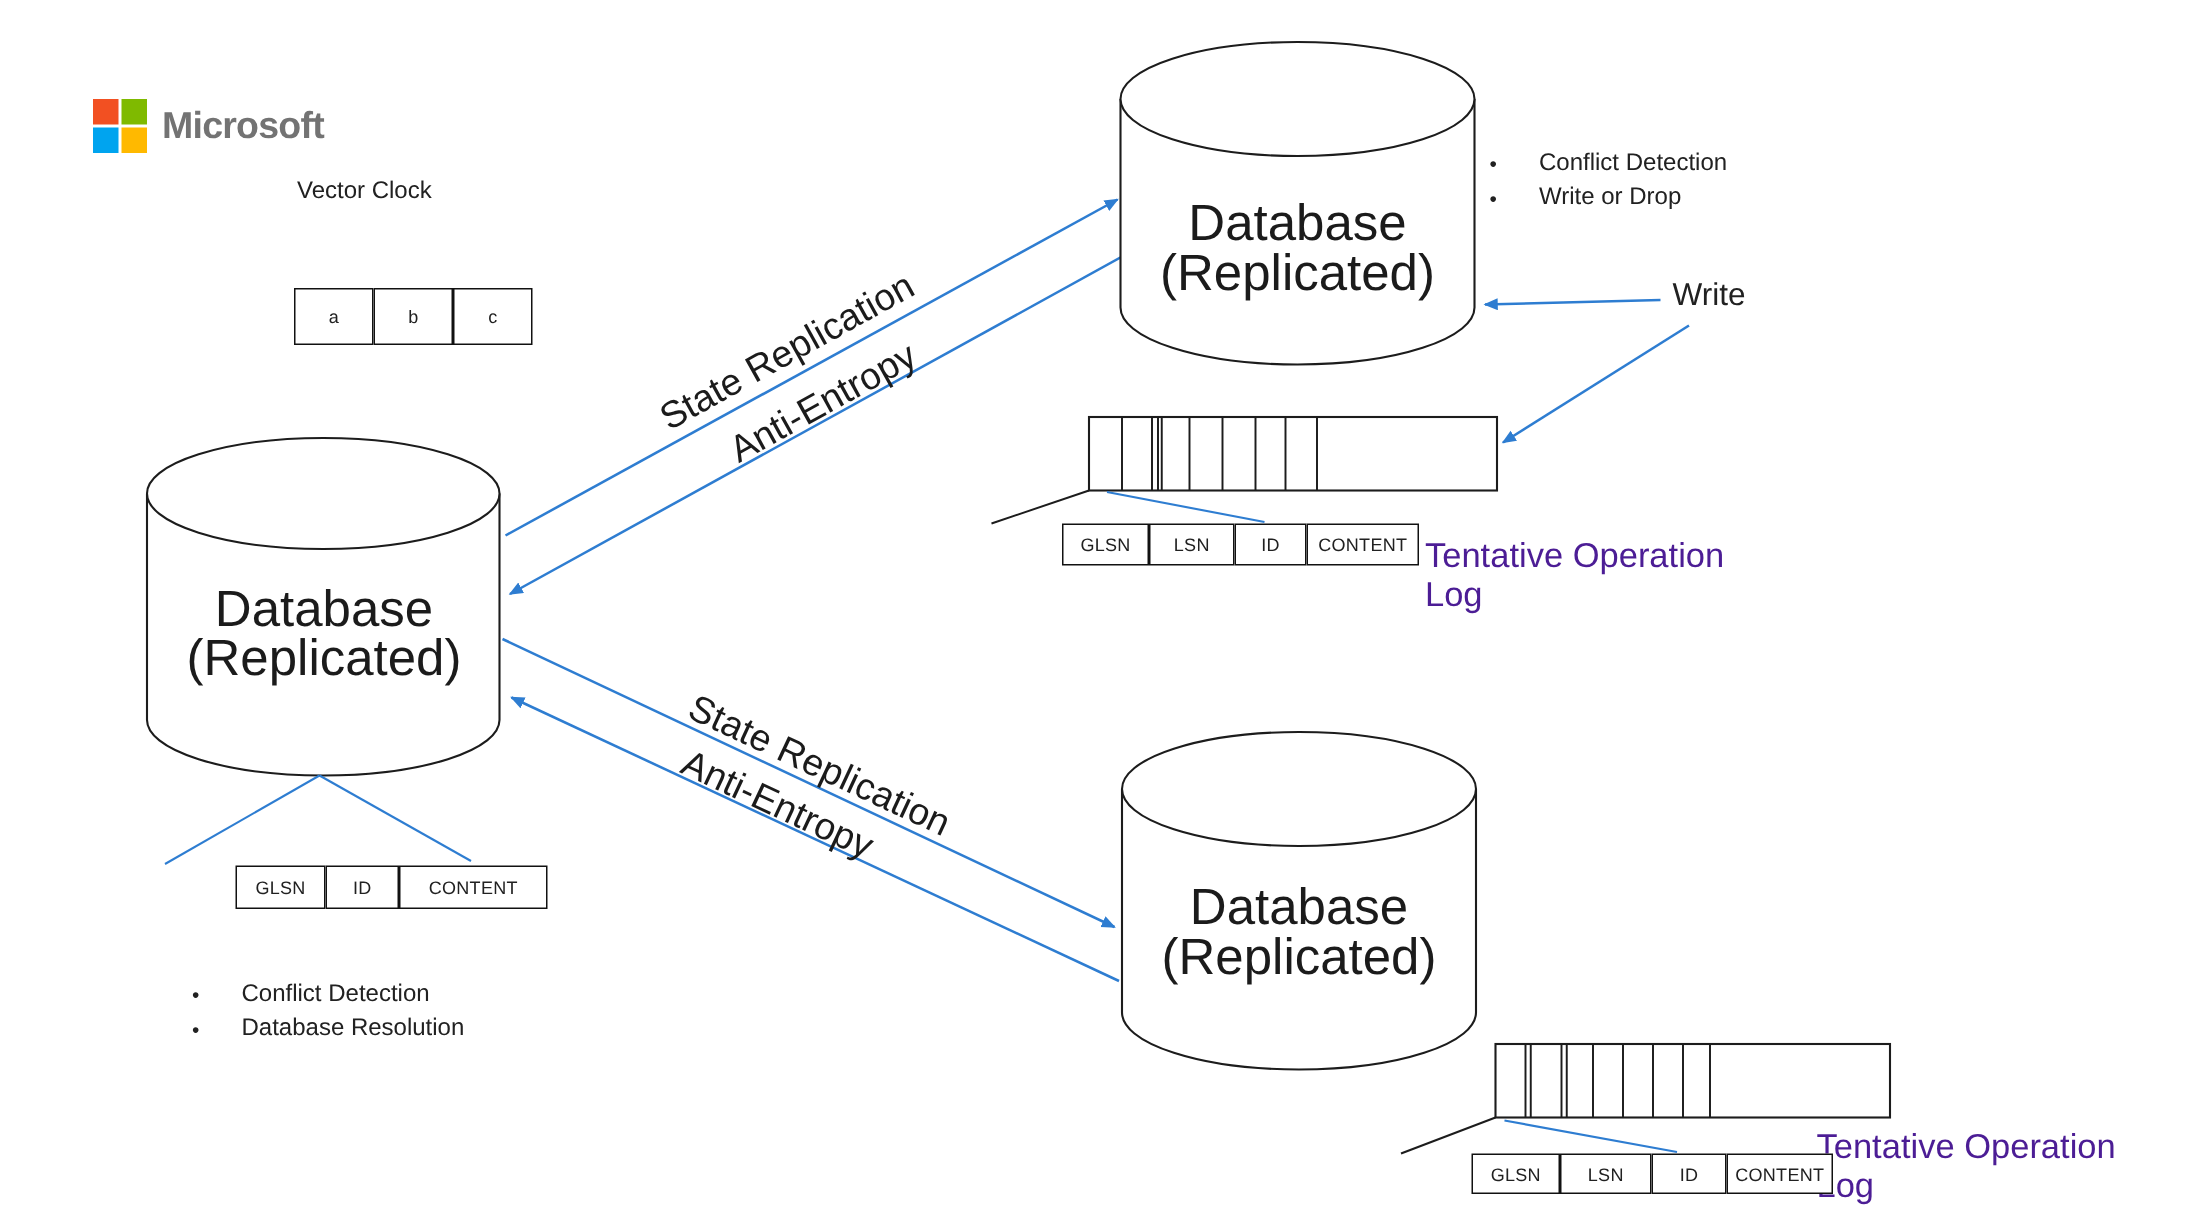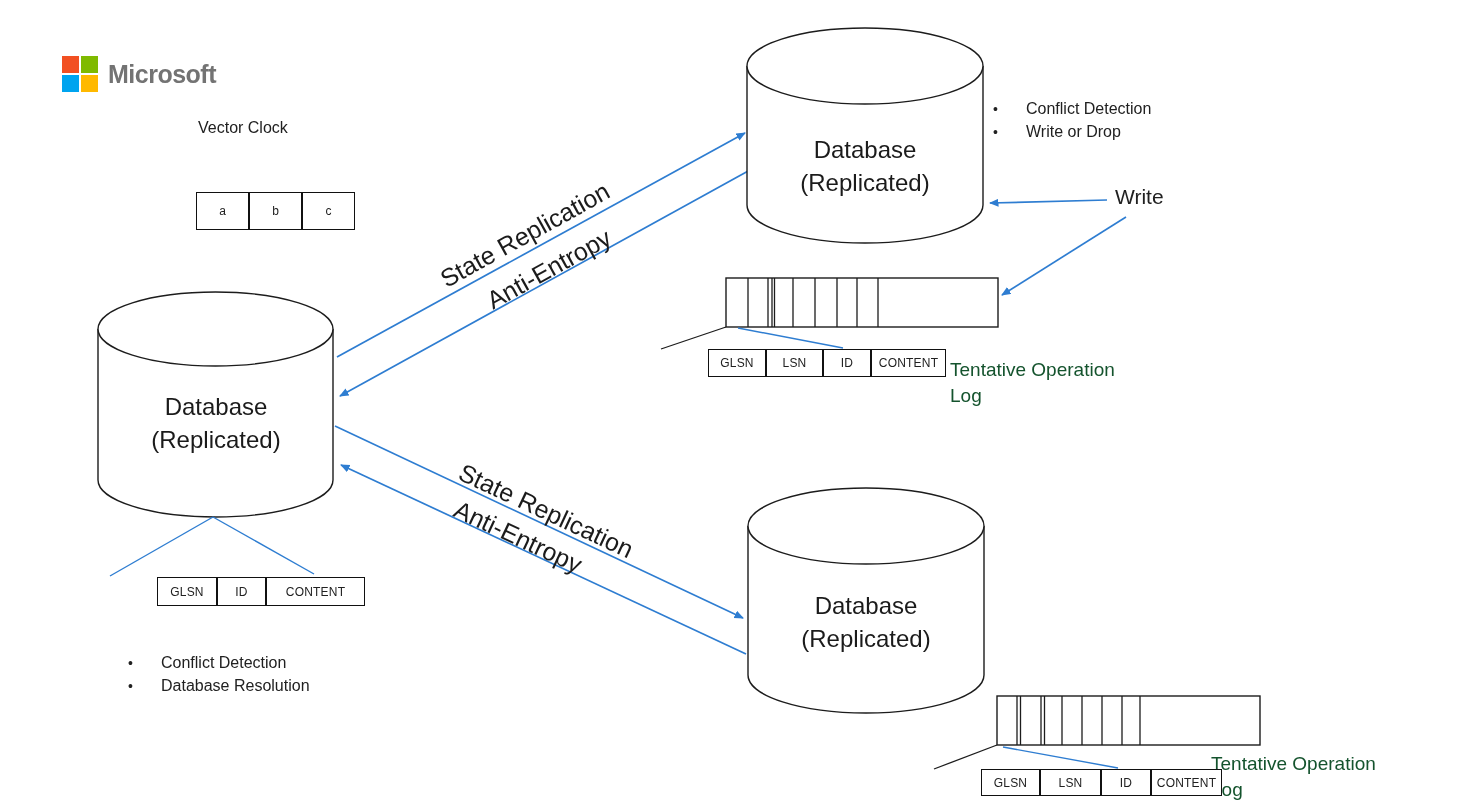--- a/index.html
+++ b/index.html
@@ -16,56 +16,56 @@
   .stage svg{position:absolute;left:0;top:0;}
   .abs{position:absolute;}
 
   
   .shape{fill:#ffffff;stroke:var(--ink);stroke-width:1.4;}
   .thin{fill:none;stroke:var(--ink);stroke-width:1.3;}
   .blue-line{fill:none;stroke:var(--arrow-color);stroke-width:1.4;}
   .blue-arrow{fill:none;stroke:var(--arrow-color);stroke-width:1.7;}
 
   
-  .ms-logo{left:62px;top:56px;display:flex;align-items:center;}
+  .ms-logo{left:62px;top:66px;display:flex;align-items:center;}
   .ms-squares{display:grid;grid-template-columns:17px 17px;grid-template-rows:17px 17px;gap:2px;}
   .ms-squares span{display:block;width:17px;height:17px;}
   .ms-name{margin-left:10px;font-size:25px;font-weight:700;color:#737373;letter-spacing:-0.5px;}
 
   
   .vc-title{left:198px;top:119px;width:160px;text-align:left;font-size:16px;}
   .vc-row{display:flex;align-items:flex-end;}
   .vc-row-top{left:200px;top:152px;height:40px;}
   .vc-row-bottom{left:196px;top:192px;height:38px;}
   .vc-cell{border:1.6px solid #111;background:#fff;display:flex;align-items:center;justify-content:center;font-size:12px;height:100%;}
   .vc-cell.short{height:37px;}
 
   
-  .db-label{width:236px;text-align:center;font-size:24px;line-height:33px;color:#1b1b1b;}
+  .db-label{width:236px;text-align:center;font-size:34px;line-height:33px;color:#1b1b1b;}
   .db-label-left{left:98px;top:390px;}
   .db-label-top{left:747px;top:133px;}
   .db-label-bottom{left:748px;top:589px;}
 
   
   .rot-label{white-space:nowrap;font-size:25px;color:#1b1b1b;transform:translate(-50%,-50%) rotate(var(--rot));}
   .rot-sr-top{left:525px;top:235px;--rot:-29deg;}
   .rot-ae-top{left:549px;top:269px;--rot:-29deg;}
   .rot-sr-bottom{left:546px;top:511px;--rot:25deg;}
   .rot-ae-bottom{left:518px;top:537px;--rot:25deg;}
 
   
   .notes{font-size:16px;}
   .notes-top{left:993px;top:97px;}
   .notes-left{left:128px;top:651px;}
   .note-row{display:flex;height:23px;align-items:center;}
   .bullet{width:33px;font-size:14px;}
 
   .write-label{left:1115px;top:185px;font-size:21px;}
 
-  .tol-label{font-size:19px;line-height:26px;color:#14532d;}
+  .tol-label{font-size:23px;line-height:26px;color:#4c1d95;}
   .tol-top{left:950px;top:357px;}
   .tol-bottom{left:1211px;top:751px;}
 
   
   .rec-table{display:flex;padding-left:48px;}
   .rec-cell{border:1.6px solid #111;background:#fff;display:flex;align-items:center;justify-content:center;font-size:12px;letter-spacing:0.2px;}
   .rec-top{left:660px;top:349px;height:28px;}
   .rec-left{left:109px;top:577px;height:29px;}
   .rec-bottom{left:933px;top:769px;height:27px;}
 </style>

